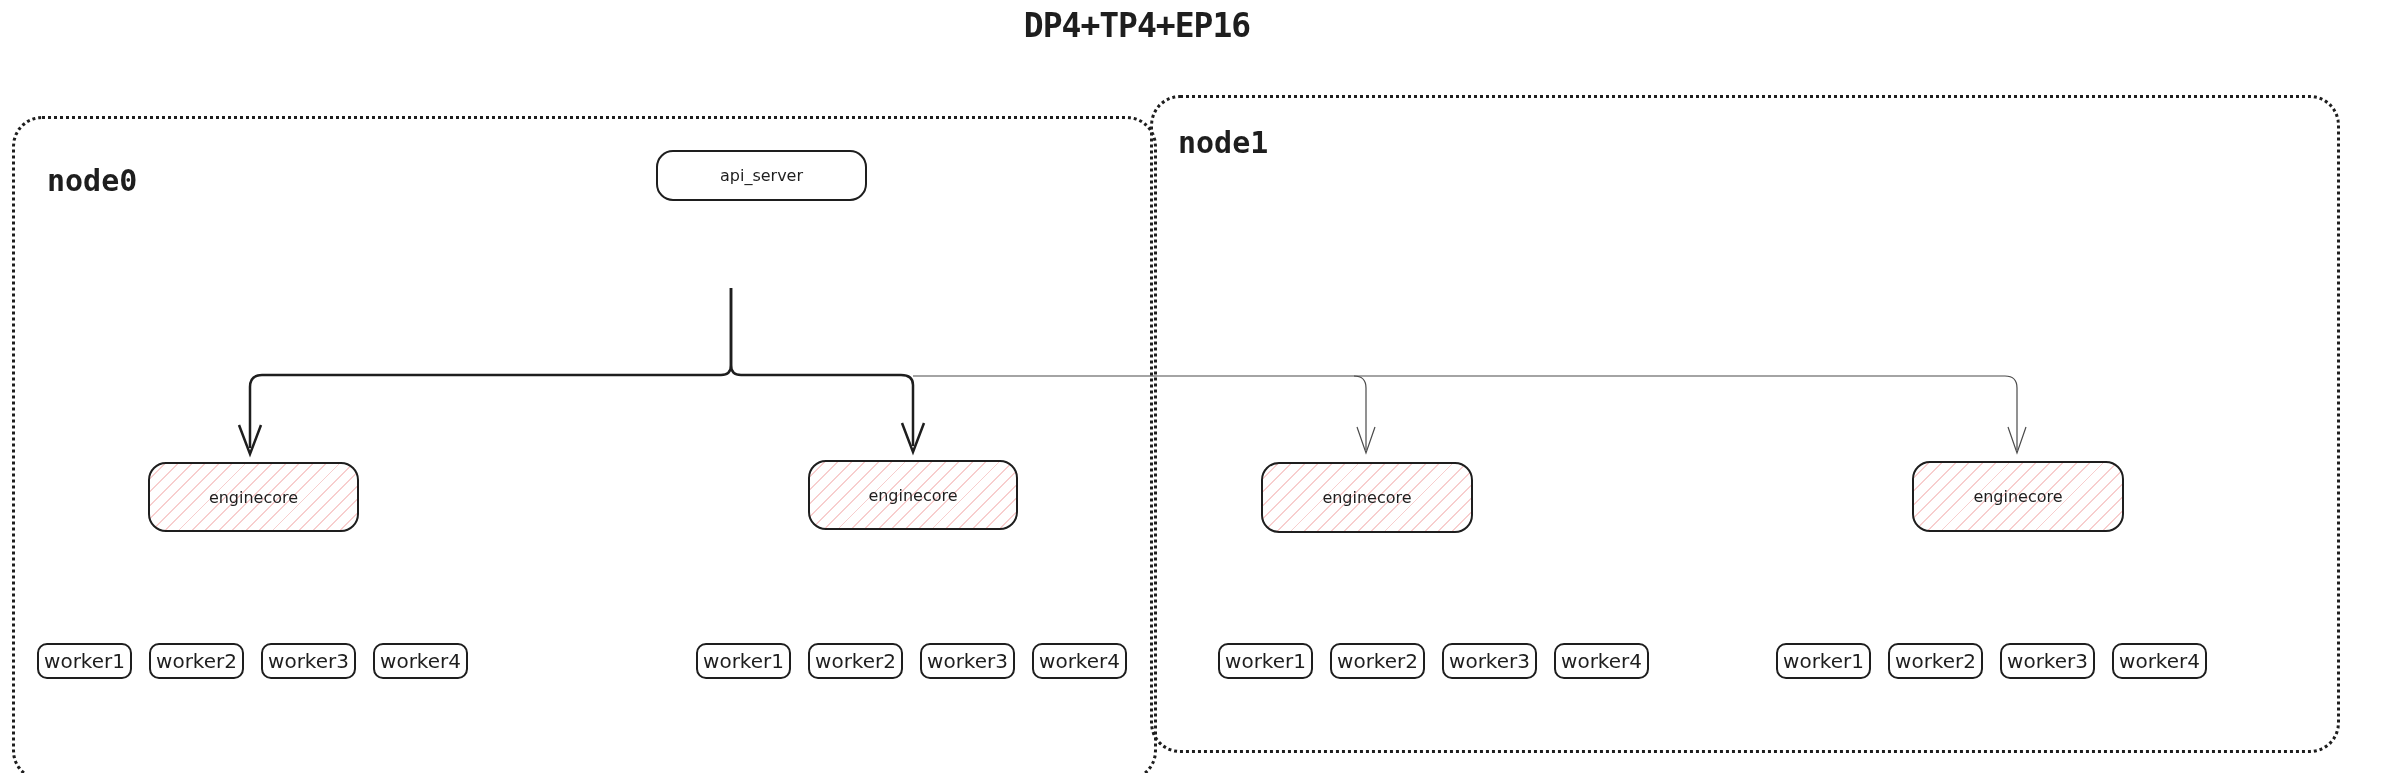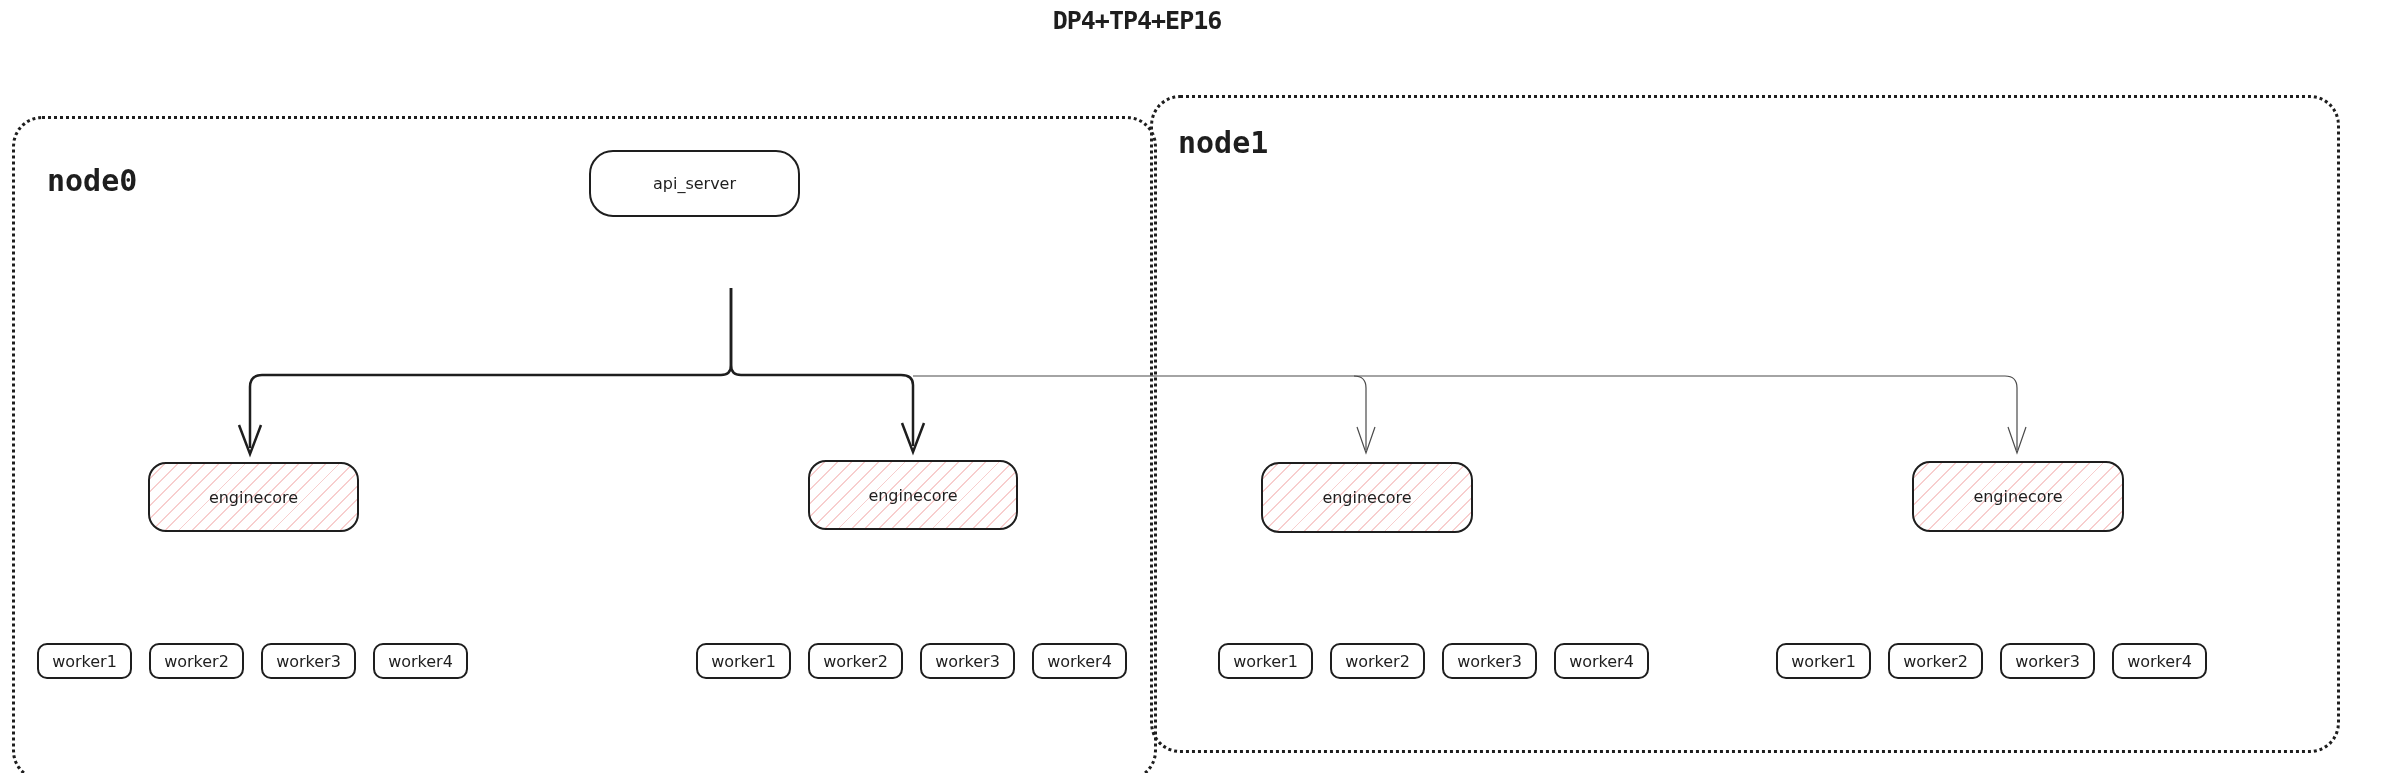--- a/index.html
+++ b/index.html
@@ -4,21 +4,21 @@
 <style>
   * { margin:0; padding:0; box-sizing:border-box; }
   html,body { background:#ffffff; }
   .canvas {
     position:relative; width:2383px; height:773px; background:#ffffff;
     font-family:"DejaVu Sans","Liberation Sans",sans-serif; color:#1e1e1e; overflow:hidden;
   }
   .title {
     position:absolute; left:1012px; top:6px; width:250px; text-align:center;
     font-family:"DejaVu Sans Mono","Liberation Mono",monospace;
-    font-size:25px; font-weight:bold; letter-spacing:-1px; color:#1e1e1e;
+    font-size:33px; font-weight:bold; letter-spacing:-1px; color:#1e1e1e;
   }
   .connectors { position:absolute; left:0; top:0; }
   .node-box {
     position:absolute; border:3px dotted #1e1e1e; border-radius:30px; background:transparent;
   }
   .node-box.n0 { left:12px;  top:116px; width:1145px; height:665px;text-decoration:underline; }
   .node-box.n1 { left:1150px; top:95px; width:1190px; height:658px; }
   .node-label {
     position:absolute;
     font-family:"DejaVu Sans Mono","Liberation Mono",monospace;
@@ -34,32 +34,32 @@
   .rbox { border-radius:17px; }
   .green-hatch {
     background-color:#ffffff;
     background-image:repeating-linear-gradient(135deg, rgba(64,192,87,0.34) 0 1.4px, transparent 1.4px 9px);
   }
   .red-hatch {
     background-color:#ffffff;
     background-image:repeating-linear-gradient(135deg, rgba(224,49,49,0.24) 0 1.3px, transparent 1.3px 9.5px);
     border-radius:18px;
   }
-  .api    { left:589px; top:150px; width:211px; height:67px;border-radius:24px; }
+  .api    { left:656px; top:150px; width:211px; height:51px; }
   .async  { left:624px; top:219px; width:213px; height:69px; }
   .eng1   { left:148px;  top:462px; width:211px; height:70px; }
   .eng2   { left:808px;  top:460px; width:210px; height:70px; }
   .eng3   { left:1261px; top:462px; width:212px; height:71px; }
   .eng4   { left:1912px; top:461px; width:212px; height:71px; }
   .wgroup { position:absolute; top:643px; display:flex; gap:17px; }
   .wg1 { left:37px; }  .wg2 { left:696px; }  .wg3 { left:1218px; }  .wg4 { left:1776px; }
   .worker {
     width:95px; height:36px; border:2px solid #1e1e1e; border-radius:10px; background:#ffffff;
     display:flex; align-items:center; justify-content:center;
-    font-size:16px; color:#1e1e1e;
+    font-size:20px; color:#1e1e1e;
   }
 </style>
 </head>
 <body>
 
 <div class="canvas">
 
   <div class="title">DP4+TP4+EP16</div>
 
   <svg class="connectors" width="2383" height="773" viewBox="0 0 2383 773" fill="none">

